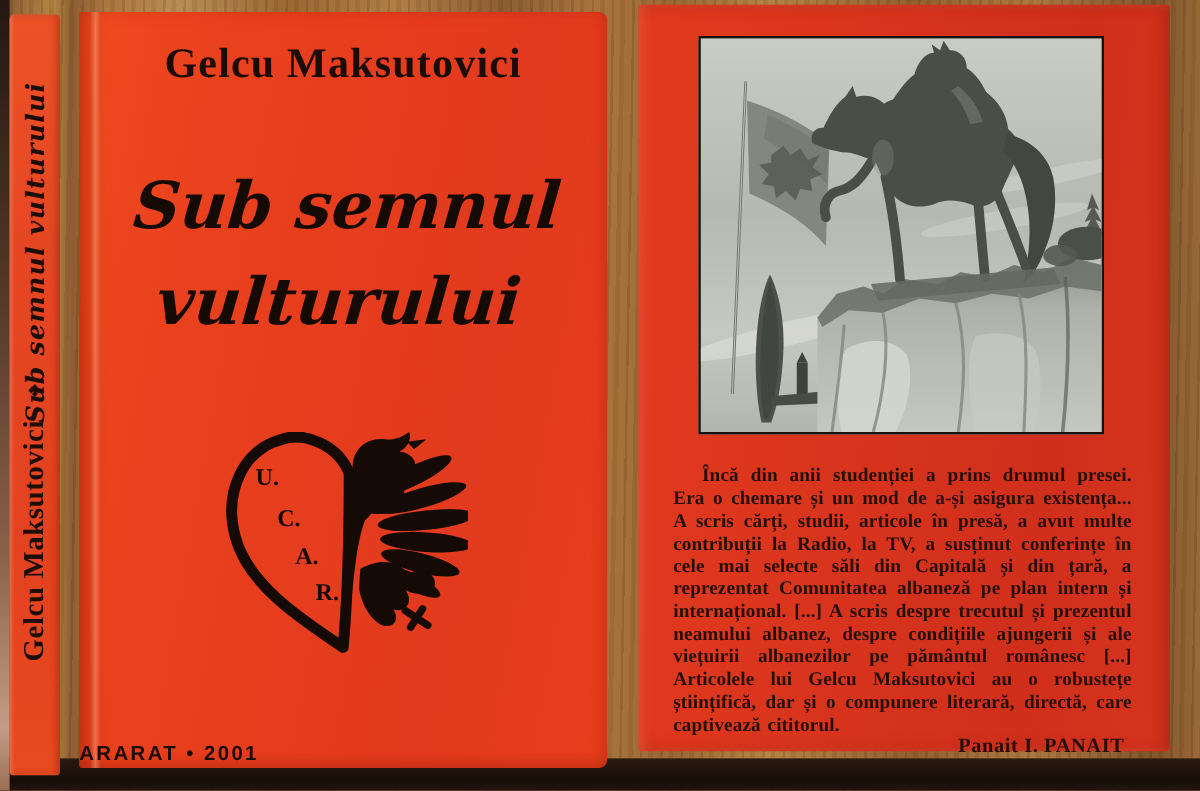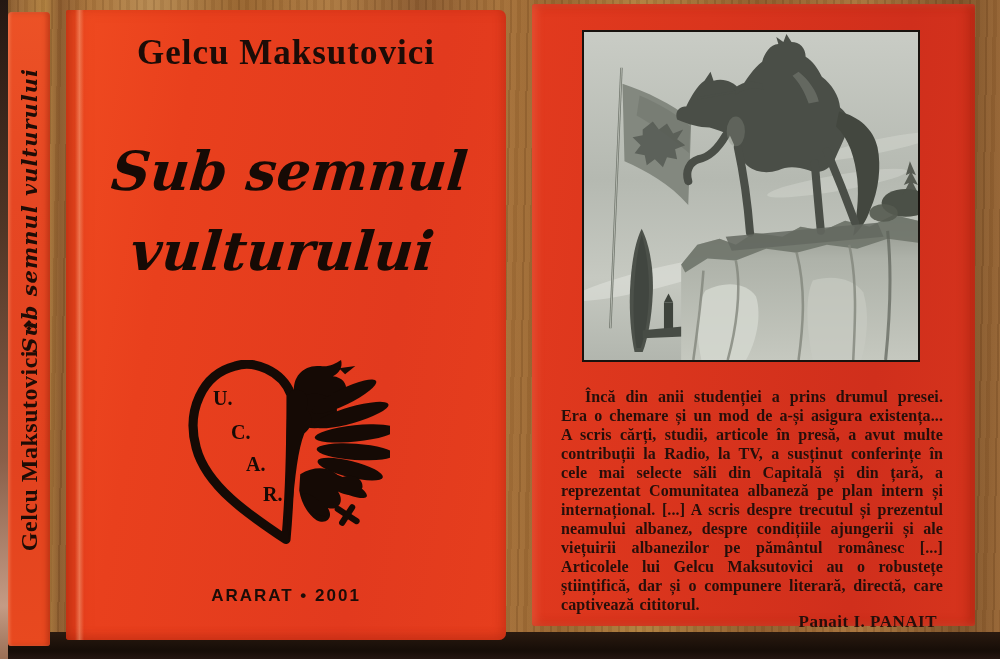--- a/index.html
+++ b/index.html
@@ -35,21 +35,21 @@
   .front{position:absolute;left:66px;top:10px;width:440px;height:630px;border-radius:2px 7px 7px 3px;
     background:linear-gradient(100deg,#f04b20 0%,#e9401d 25%,#e23a1e 70%,#e63e1d 100%);
     box-shadow:inset 16px 0 22px -14px rgba(130,22,4,.6), inset -4px -4px 10px rgba(150,28,8,.3);}
   .front:before{content:"";position:absolute;left:9px;top:0;width:9px;height:100%;
     background:linear-gradient(90deg,rgba(255,200,160,.0),rgba(255,210,170,.35),rgba(255,200,160,0));}
   .front-author{position:absolute;left:0;top:23px;width:100%;text-align:center;
     font-family:"Liberation Serif",serif;font-weight:bold;font-size:35px;letter-spacing:1px;color:#1c0c07;}
   .front-title{position:absolute;left:0;top:122px;width:100%;text-align:center;
     font-family:"DejaVu Serif",serif;font-style:italic;font-weight:bold;
     font-size:54px;line-height:1.48;color:#160a05;transform:skewX(-5deg);}
-  .imprint{position:absolute;left:0;top:576px;width:100%;text-align:center;
+  .imprint{position:absolute;left:0;top:608px;width:100%;
     font-family:"Liberation Sans",sans-serif;font-weight:bold;font-size:17px;
     letter-spacing:2px;color:#1c0c07;}
 
   
   .logo{position:absolute;left:120px;top:350px;width:204px;height:192px;}
   .logo svg{position:absolute;inset:0;}
   .logo-letter{position:absolute;font-family:"Liberation Serif",serif;font-weight:bold;
     font-size:20px;color:#170a05;}
   .ll-u{left:27px;top:27px;} .ll-c{left:45px;top:61px;} .ll-a{left:60px;top:93px;} .ll-r{left:77px;top:123px;}
 

